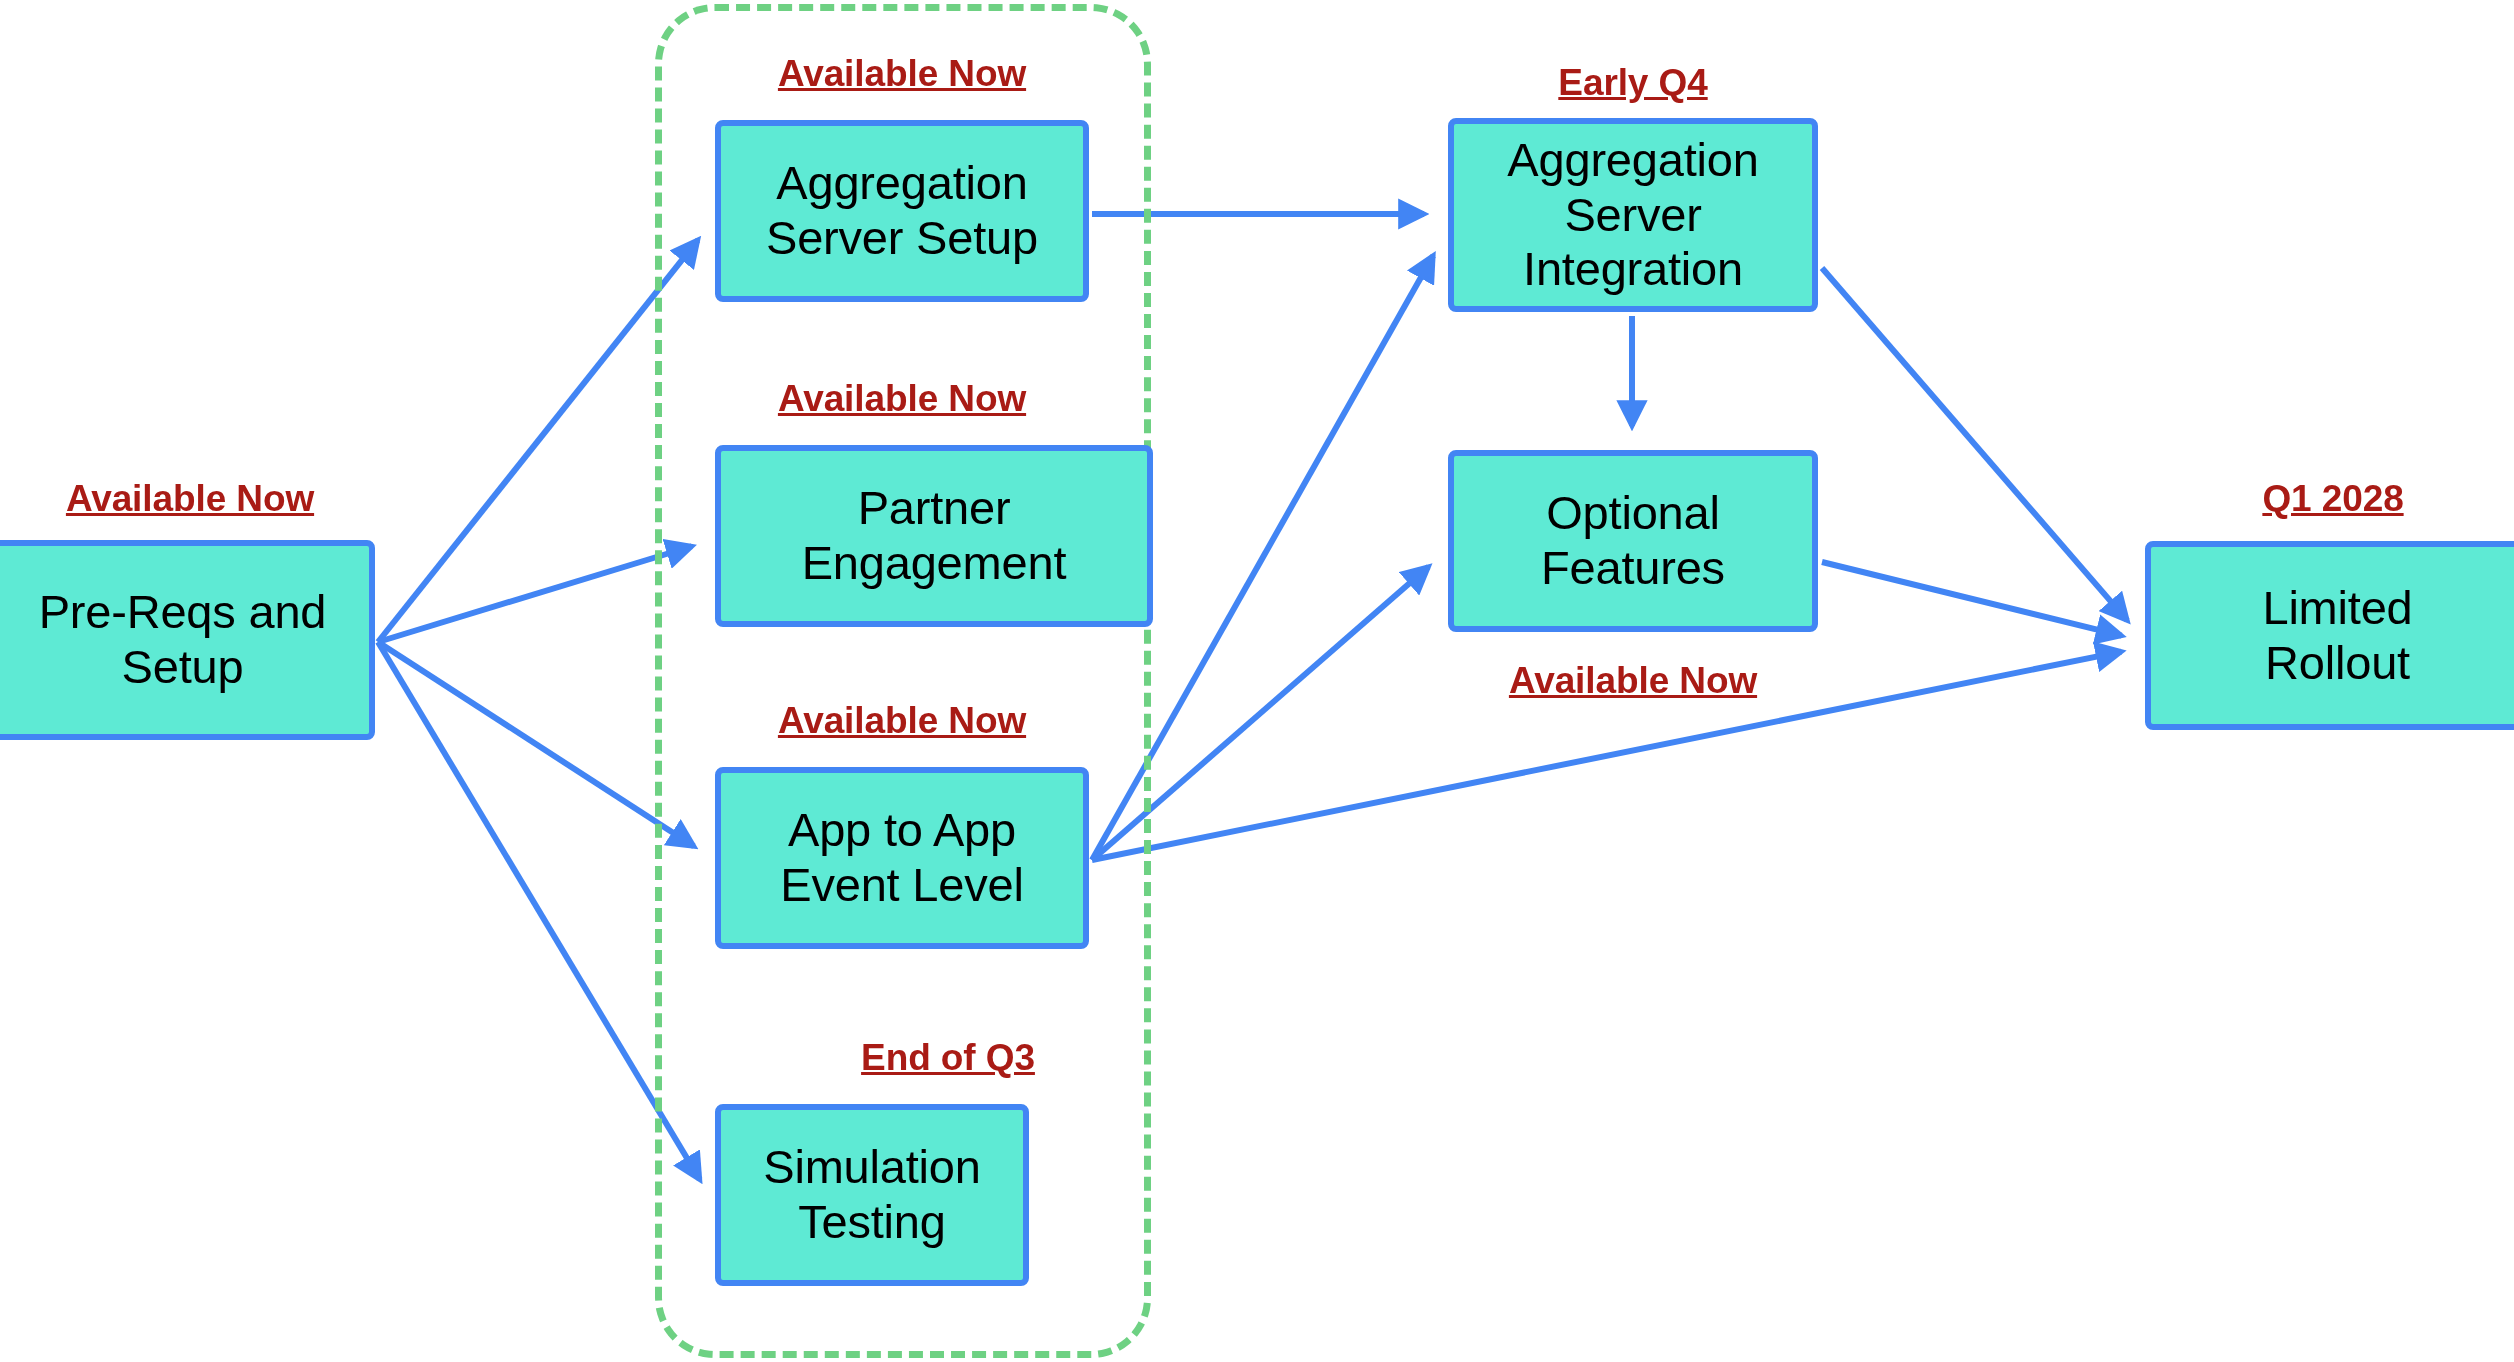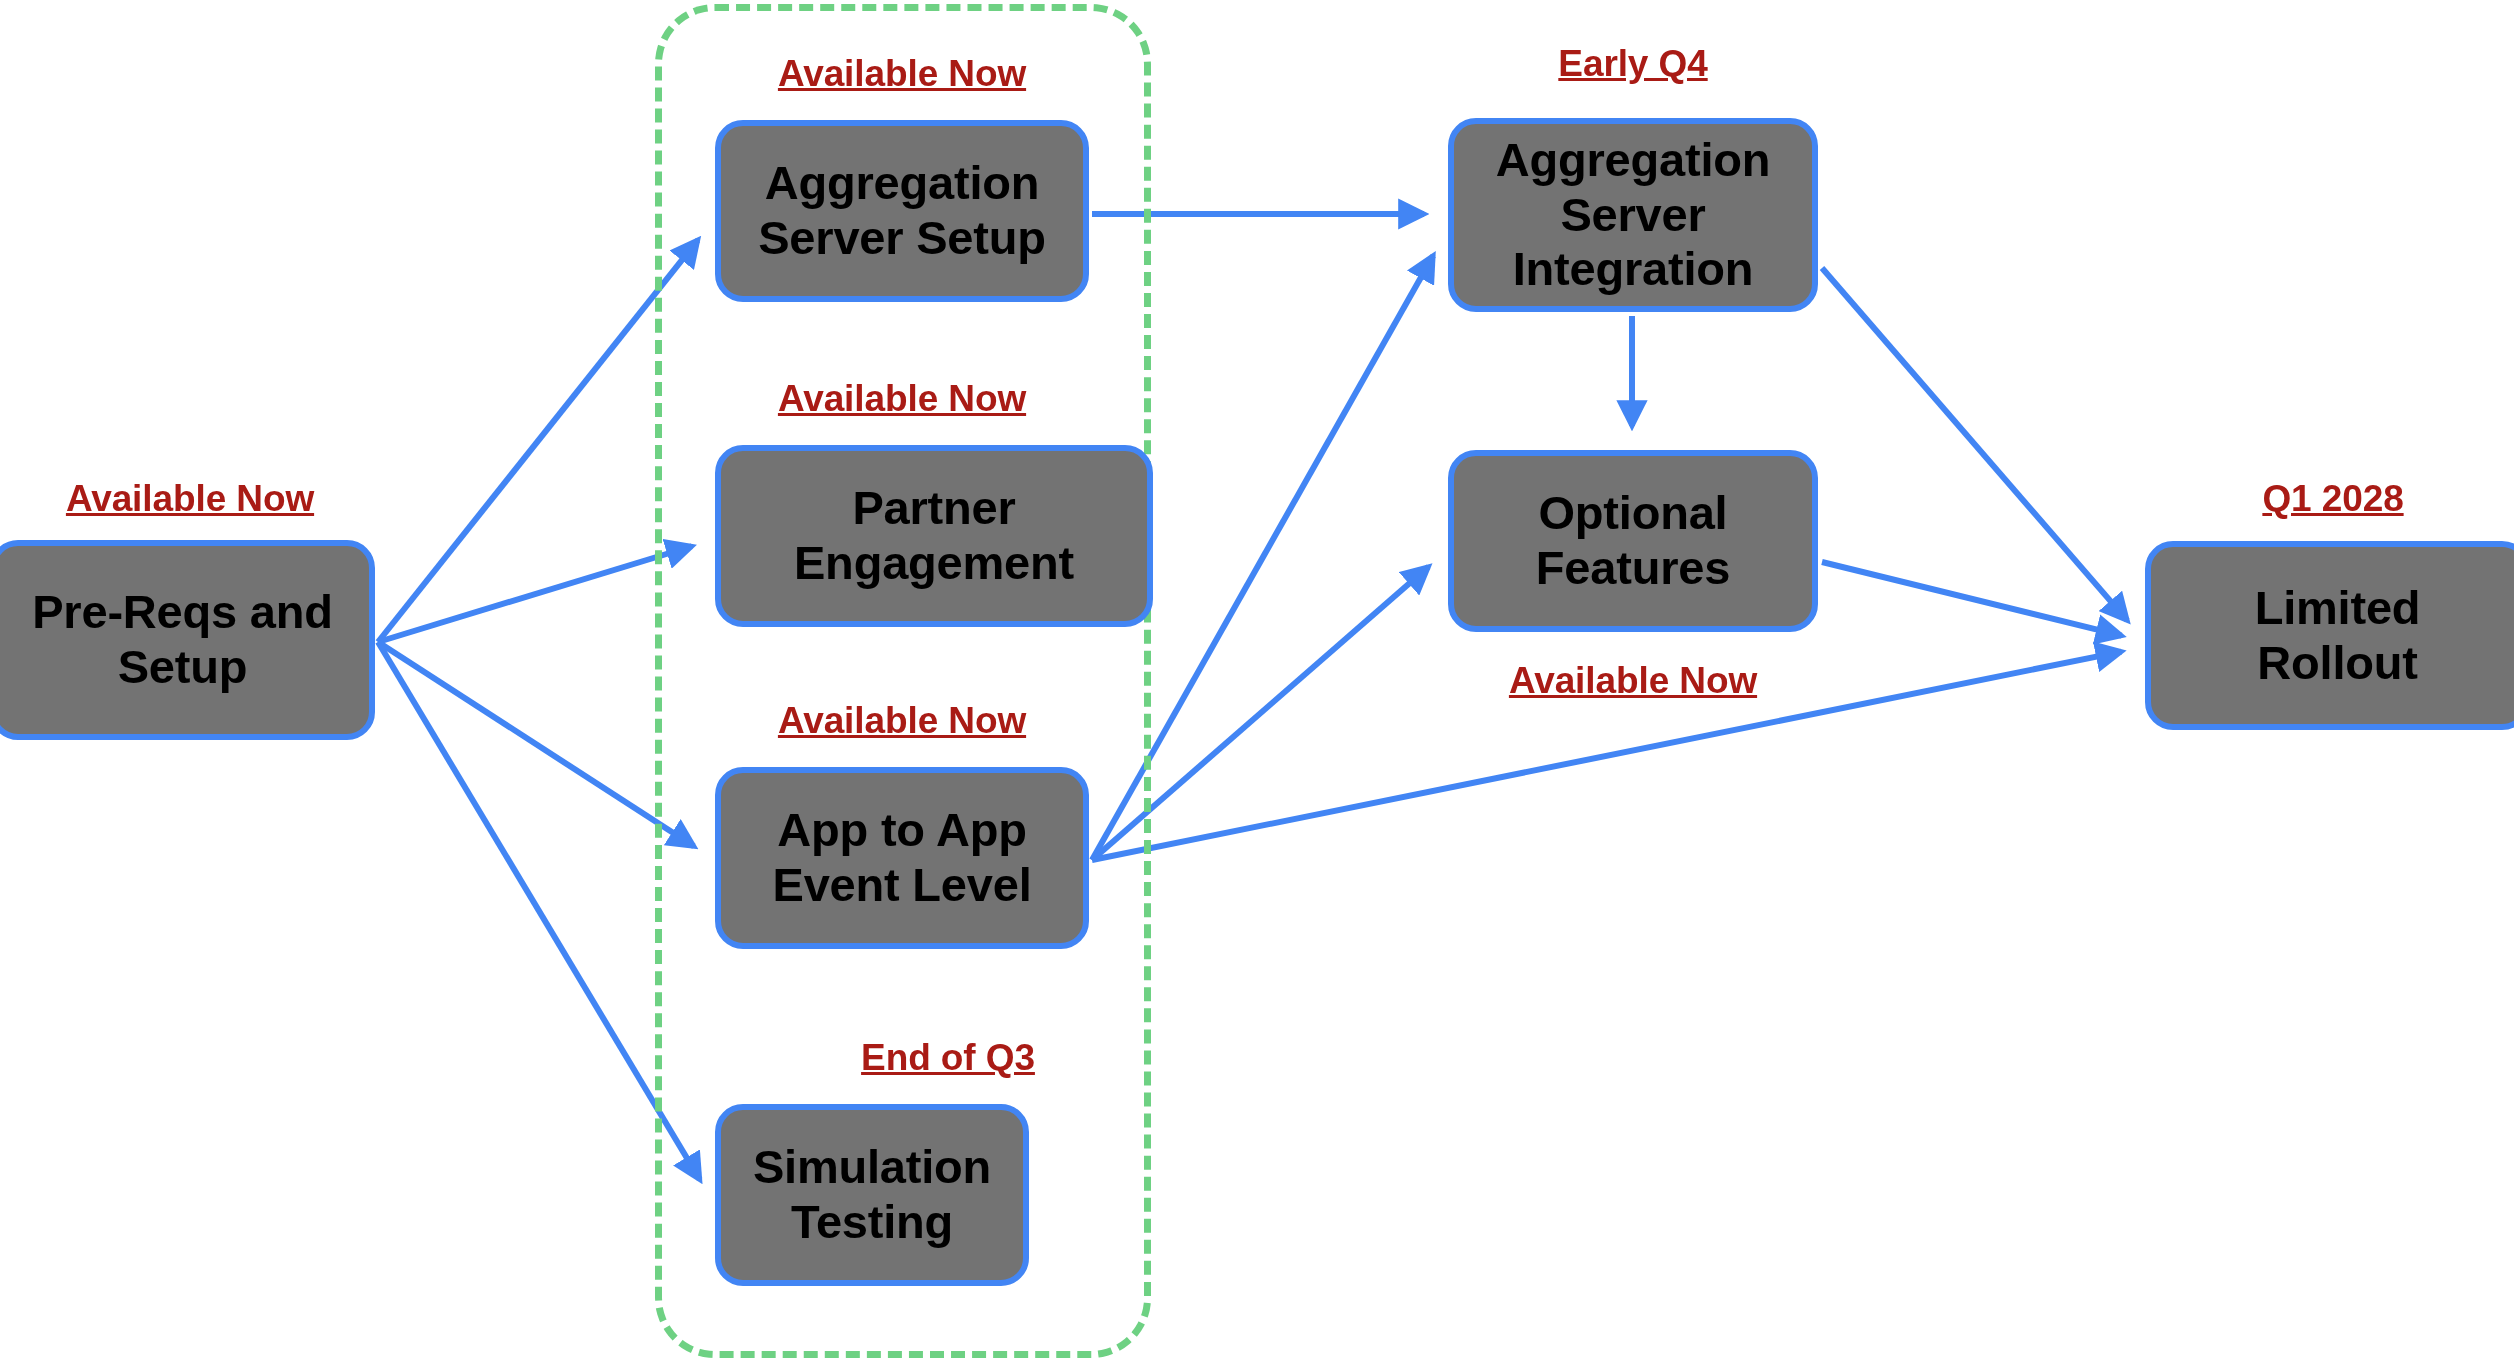--- a/index.html
+++ b/index.html
@@ -28,31 +28,31 @@
   .phase-group {
     position: absolute;
     box-sizing: border-box;
     border: 7px dashed #6ed183;
     border-radius: 60px;
   }
   .node {
     position: absolute;
     box-sizing: border-box;
     border: 6px solid #4285f4;
-    border-radius: 28px;
-    background: #737373;
+    border-radius: 8px;
+    background: #5eead4;
     display: flex;
     align-items: center;
     justify-content: center;
     text-align: center;
     color: #000000;
     font-size: 47px;
     line-height: 1.16;
     letter-spacing: -0.2px;
-    font-weight: 700;
+    font-weight: 400;
     padding: 4px 14px;
   }
   .node-label {
     white-space: pre-line;
   }
   .milestone {
     position: absolute;
     color: #a91b15;
     font-size: 37px;
     font-weight: 700;
@@ -125,18 +125,18 @@
         <span class="node-label">Limited
 Rollout</span>
       </div>
     </div>
   <div id="milestones-layer">
       <div class="milestone" style="left: 190px; top: 478px; color: rgb(169, 27, 21);">Available Now</div>
       <div class="milestone" style="left: 902px; top: 53px; color: rgb(169, 27, 21);">Available Now</div>
       <div class="milestone" style="left: 902px; top: 378px; color: rgb(169, 27, 21);">Available Now</div>
       <div class="milestone" style="left: 902px; top: 700px; color: rgb(169, 27, 21);">Available Now</div>
       <div class="milestone" style="left: 902px; top: 1037px; color: rgb(169, 27, 21); margin-left: 46px;">End of Q3</div>
-      <div class="milestone" style="left: 1633px; top: 43px; color: rgb(169, 27, 21);">Early Q4</div>
+      <div class="milestone" style="left: 1633px; top: 62px; color: rgb(169, 27, 21);">Early Q4</div>
       <div class="milestone" style="left: 1633px; top: 660px; color: rgb(169, 27, 21);">Available Now</div>
       <div class="milestone" style="left: 2333px; top: 478px; color: rgb(169, 27, 21);">Q1 2028</div>
     </div>
 
 </div>
 
 </body></html>

